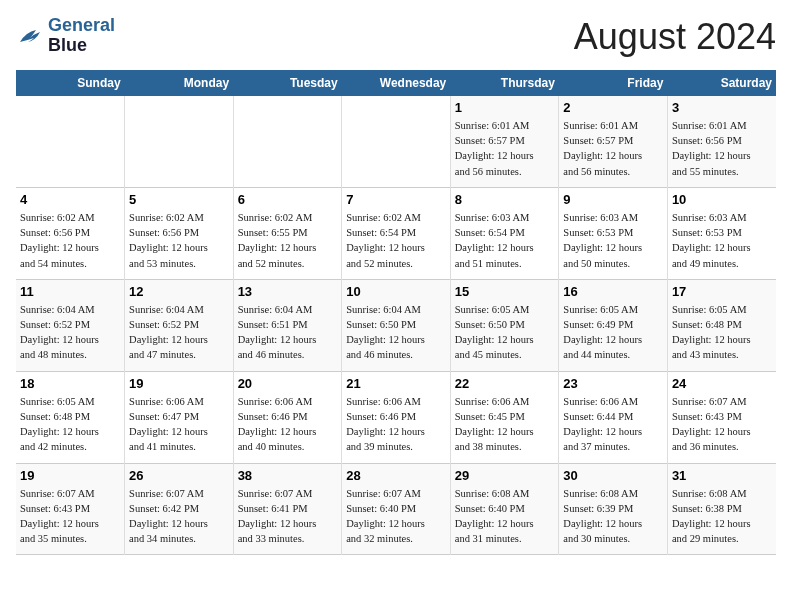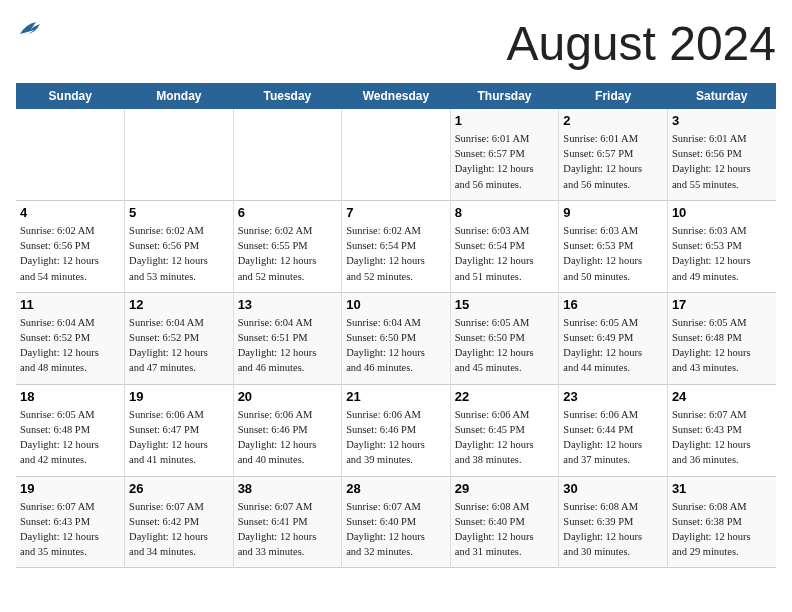--- a/index.html
+++ b/index.html
@@ -22,38 +22,38 @@
       gap: 4px;
     }
     .logo-bird {
       width: 28px;
       height: 24px;
     }
     .title-block {
       text-align: right;
     }
     .month-title {
-      font-size: 48px;
+      font-size: 36px;
       font-weight: normal;
       color: #222;
     }
     .location {
       font-size: 16px;
       color: #444;
     }
     table {
       width: 100%;
       border-collapse: collapse;
       font-size: 10.5px;
     }
     thead th {
       background-color: #2a6496;
       color: #fff;
       padding: 6px 4px;
-      text-align: center;
+      text-align: right;
       font-weight: bold;
       font-size: 12px;
     }
     tbody tr {
       border-bottom: 1px solid #ccc;
     }
     tbody td {
       vertical-align: top;
       padding: 4px 4px 8px 4px;
       width: 14.28%;
@@ -85,20 +85,26 @@
     }
   </style>
 </head>
 <body>
 
 <div class="header">
   <div class="logo">
     <svg class="logo-bird" viewBox="0 0 28 24" xmlns="http://www.w3.org/2000/svg">
       <path d="M4 18 Q10 8 20 6 Q16 12 14 14 Q18 10 24 8 Q20 16 12 18 Q16 16 18 14 Q12 16 4 18Z" fill="#2a6496"></path>
     </svg>
+    <div>
+      <div style="font-size:18px;font-weight:bold;color:#1a1a2e;line-height:1.1;">
+        <span style="color:#2a6496;">General</span><br>
+        <span style="color:#1a1a2e;">Blue</span>
+      </div>
+    </div>
   </div>
   <div class="title-block">
     <div class="month-title">August 2024</div>
   </div>
 </div>
 
 <table>
   <thead>
     <tr>
     <th>Sunday</th>

